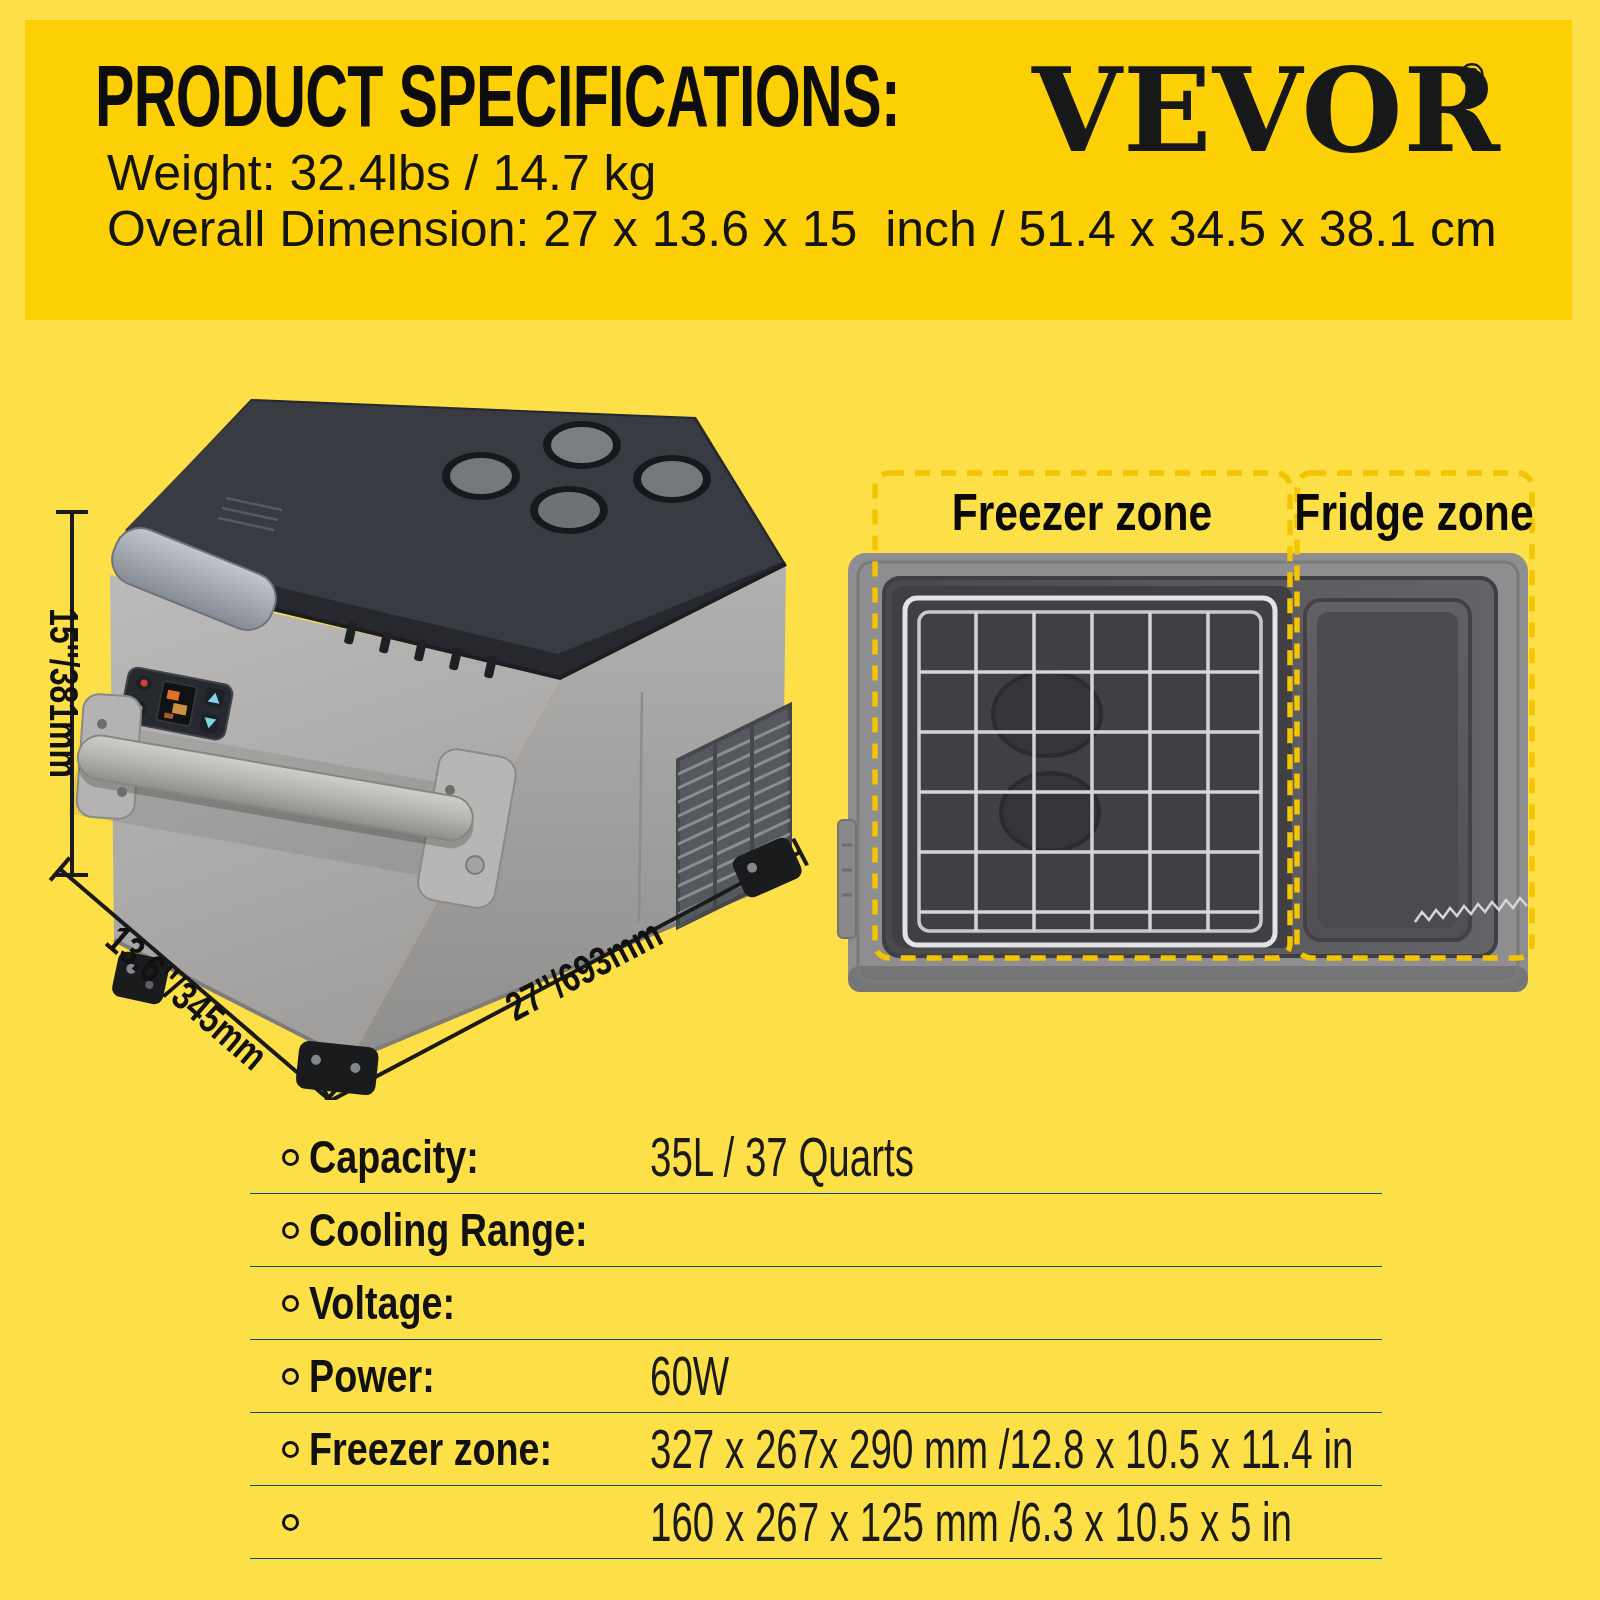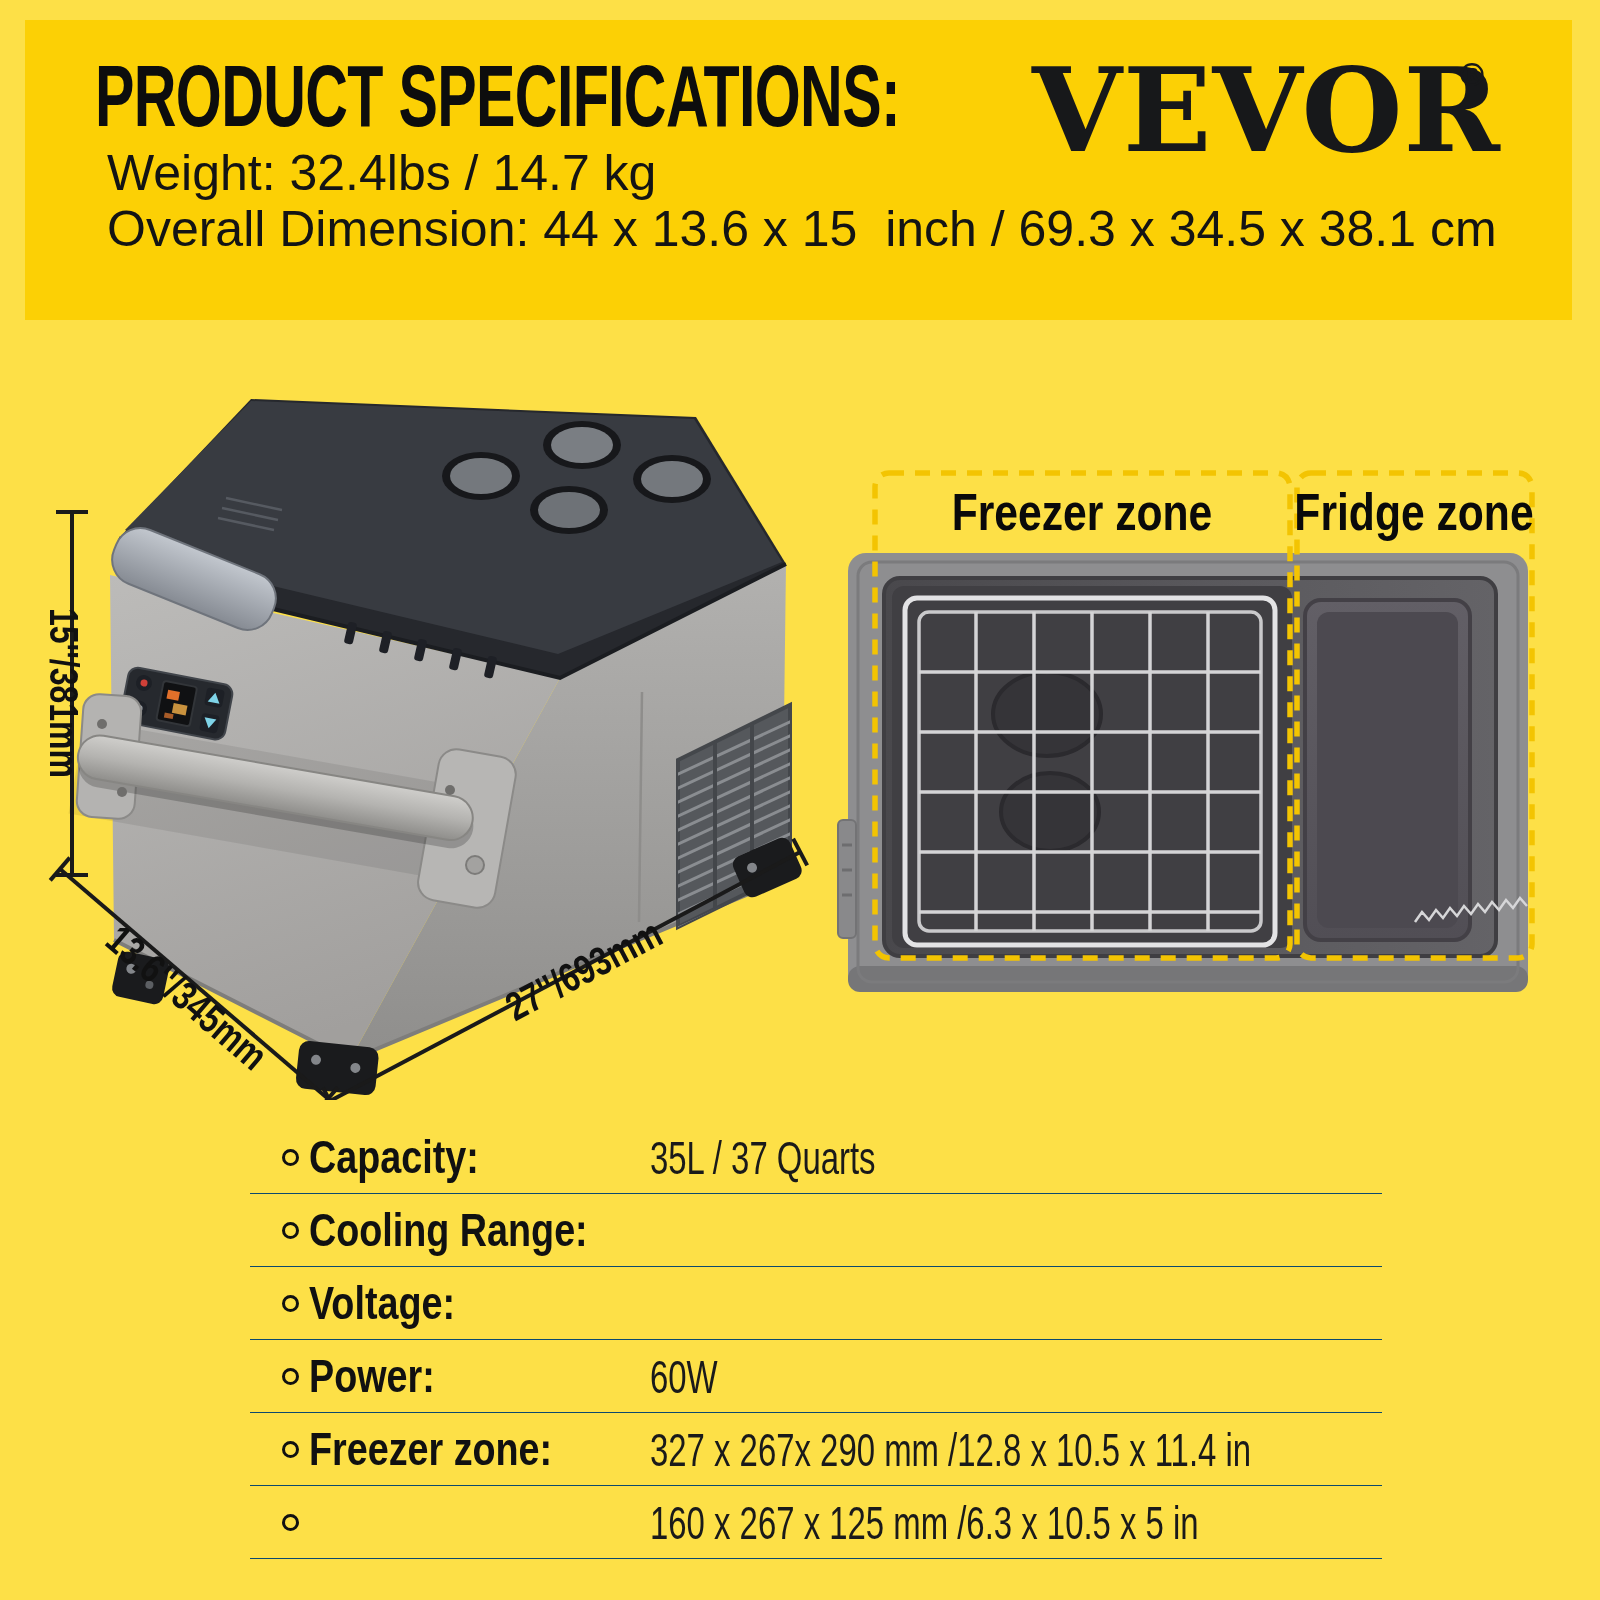--- a/index.html
+++ b/index.html
@@ -22,36 +22,36 @@
 
   
   #spec-table{left:250px;top:1121px;width:1132px;}
   .spec-row{position:relative;height:72px;border-bottom:1px solid #0c4a6e;
             display:flex;align-items:center;}
   .bullet{display:inline-block;width:11px;height:11px;border:3.5px solid #111;border-radius:50%;
           margin-left:32px;flex:0 0 auto;}
   .spec-label{margin-left:10px;font-size:46px;font-weight:bold;white-space:nowrap;}
   .spec-label>span{display:inline-block;transform:scaleX(0.82);transform-origin:left center;}
   .spec-value{position:absolute;left:400px;top:50%;transform:translateY(-50%);
-              font-size:47px;font-weight:400;color:#1a1a1a;white-space:nowrap;}
+              font-size:55px;font-weight:400;color:#1a1a1a;white-space:nowrap;}
   .spec-value>span{display:inline-block;transform:scaleX(0.70);transform-origin:left center;
                    letter-spacing:0px;}
 
   svg text{font-family:"Liberation Sans",sans-serif;}
 </style>
 </head>
 <body>
 <div id="page">
 
   <div id="banner" class="abs"></div>
   <div id="title" class="abs">PRODUCT SPECIFICATIONS:</div>
   <div id="brand" class="abs">VEVOR</div>
   <div id="brand-reg" class="abs">®</div>
   <div id="weight-line" class="abs banner-line">Weight: 32.4lbs / 14.7 kg</div>
-  <div id="dimension-line" class="abs banner-line">Overall Dimension: 44 x 13.6 x 15  inch / 69.3 x 34.5 x 38.1 cm</div>
+  <div id="dimension-line" class="abs banner-line">Overall Dimension: 27 x 13.6 x 15  inch / 51.4 x 34.5 x 38.1 cm</div>
 
   <svg class="abs" style="left:30px;top:360px;" width="790" height="740" viewBox="0 0 790 740">
     <defs>
       <linearGradient id="faceGrad" x1="0" y1="0" x2="0.3" y2="1">
         <stop offset="0" stop-color="#bcbbb9"></stop>
           <stop offset="1" stop-color="#a19f9d"></stop>
       </linearGradient>
       <linearGradient id="longGrad" x1="0" y1="0" x2="0" y2="1">
         <stop offset="0" stop-color="#b2b1af"></stop>
           <stop offset="1" stop-color="#8f8e8c"></stop>

